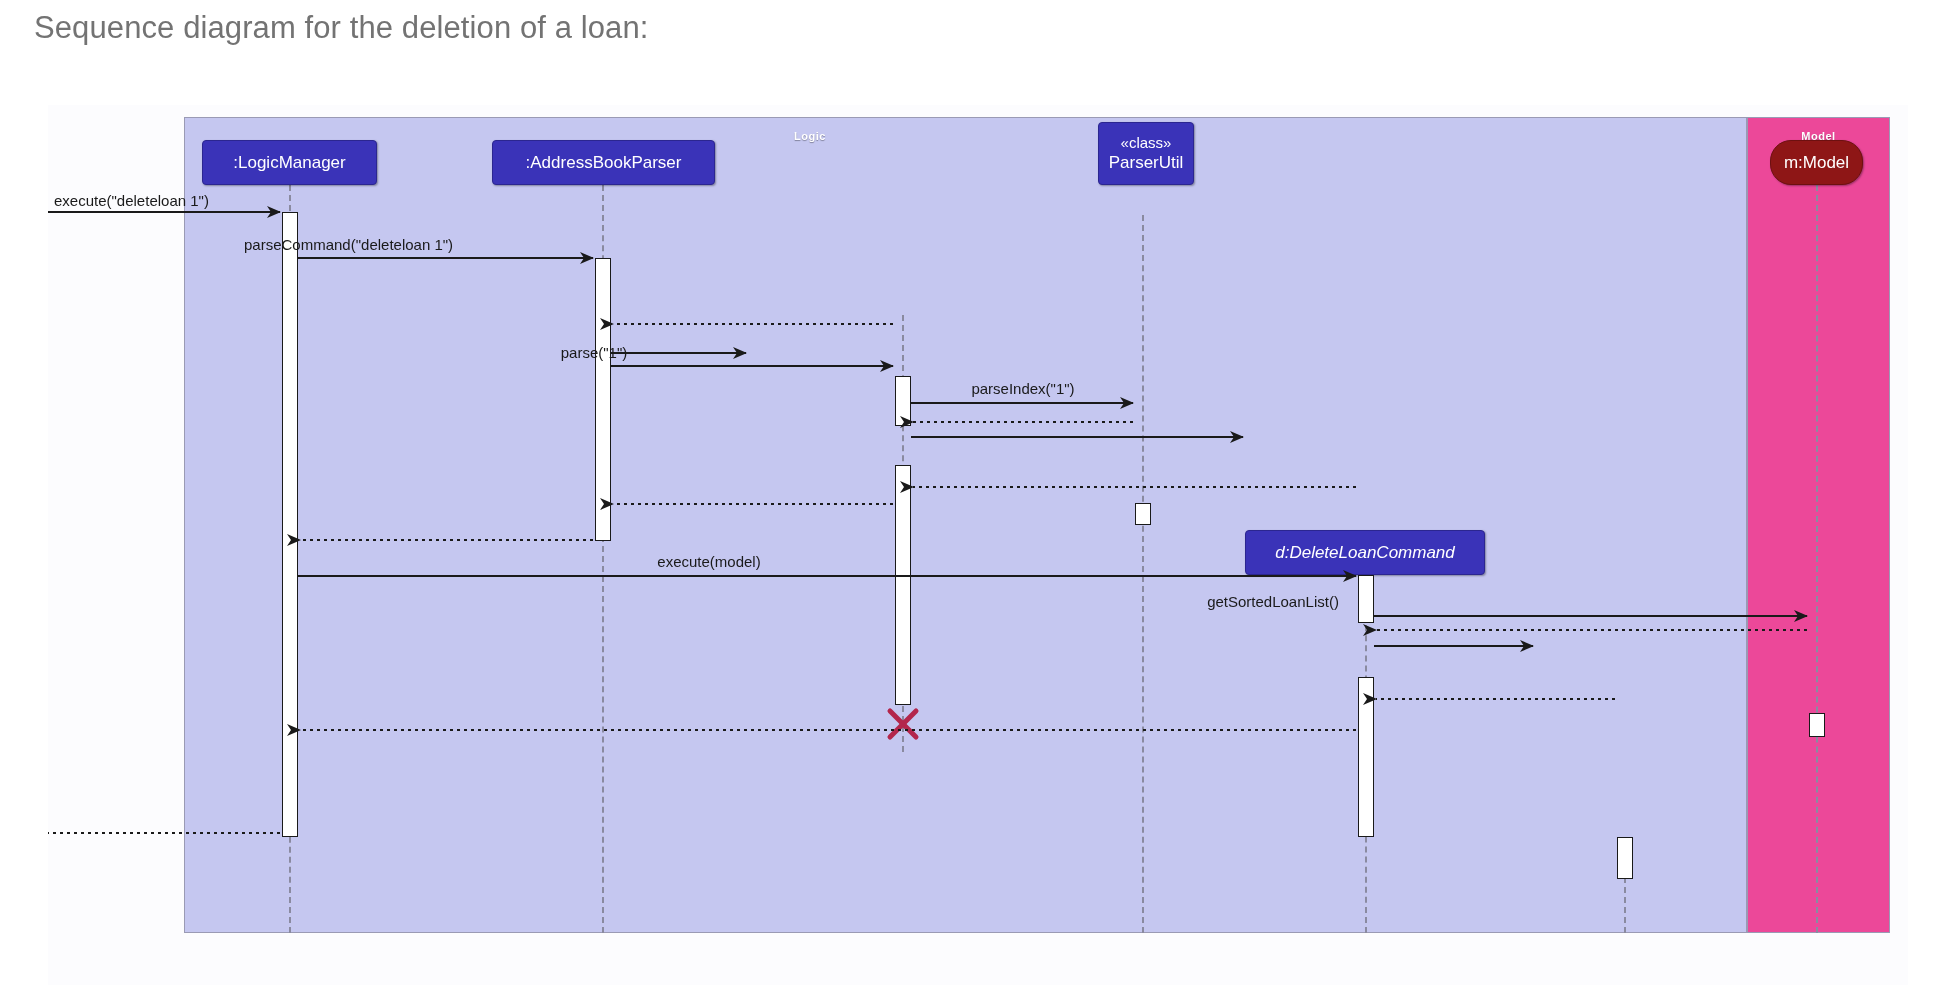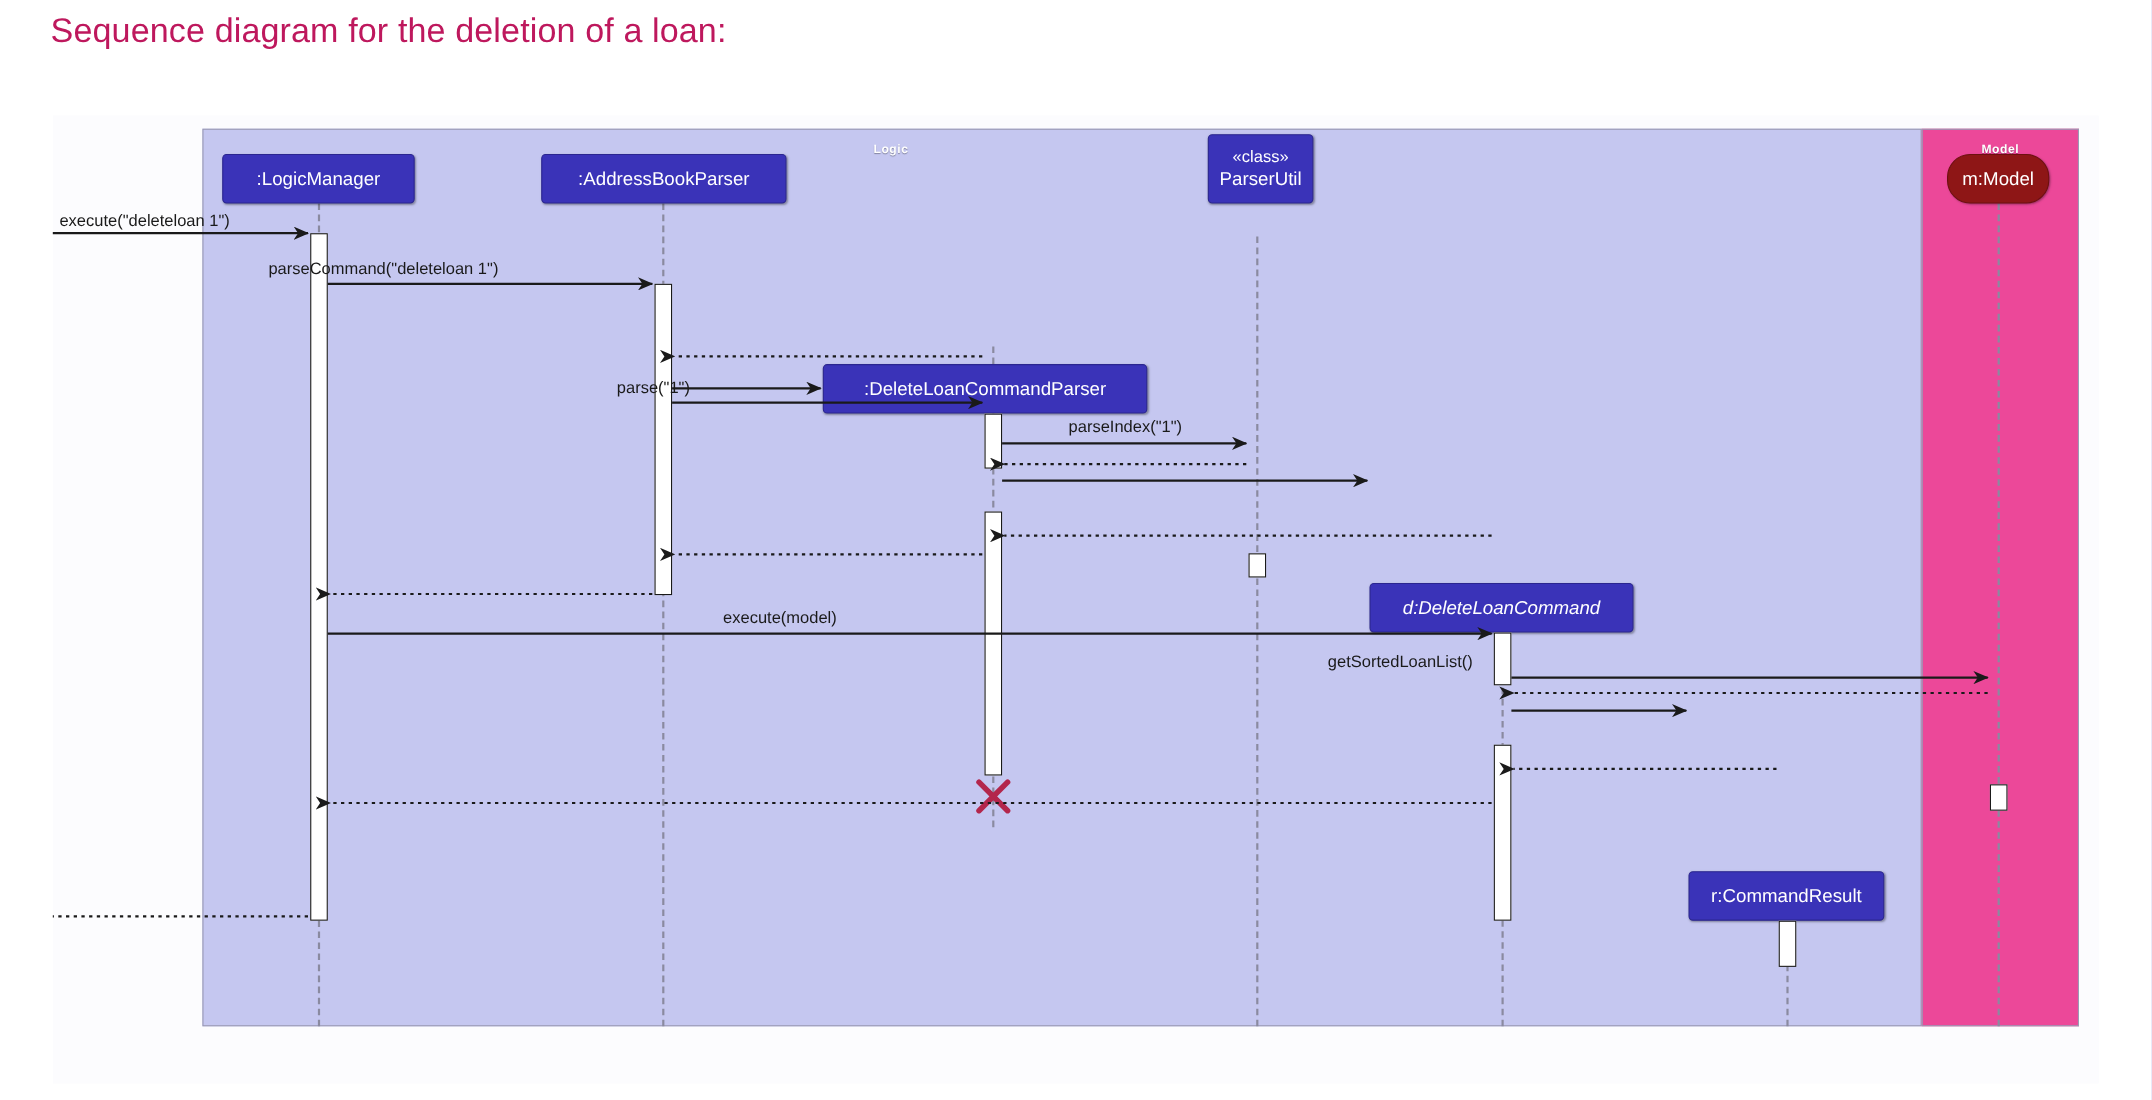--- a/index.html
+++ b/index.html
@@ -4,22 +4,22 @@
 <style>
   html,body{margin:0;padding:0;}
   body{
     width:1956px;height:1000px;
     background:#ffffff;
     font-family:"Liberation Sans","DejaVu Sans",sans-serif;
     overflow:hidden;
     position:relative;
   }
   #page-title{
-    position:absolute;left:46px;top:10px;
-    font-size:31px;color:#be185d;letter-spacing:.1px;
+    position:absolute;left:34px;top:10px;
+    font-size:31px;color:#737373;letter-spacing:.1px;
     white-space:nowrap;
   }
   #canvas{
     position:absolute;left:48px;top:105px;
     width:1860px;height:880px;
     background:#fcfcfe;
   }
   
   .panel{position:absolute;box-sizing:border-box;}
   .panel-logic{
@@ -95,36 +95,30 @@
   <div class="lifeline" style="left:1768px;top:80px;height:748px;"></div>
 
   <div class="pbox" style="left:154px;top:35px;width:175px;height:45px;">
     <span class="pname">:LogicManager</span>
   </div>
 
   <div class="pbox" style="left:444px;top:35px;width:223px;height:45px;">
     <span class="pname">:AddressBookParser</span>
   </div>
 
-  <div class="pbox" style="left:700px;top:226px;width:295px;height:45px;">
-    <span class="pname">:DeleteLoanCommandParser</span>
-  </div>
 
   <div class="pbox two-line" style="left:1050px;top:17px;width:96px;height:63px;text-align:right;">
     <span class="stereo">«class»</span>
     <span class="pname">ParserUtil</span>
   </div>
 
   <div class="pbox" style="left:1197px;top:425px;width:240px;height:45px;font-style:italic;">
     <span class="pname">d:DeleteLoanCommand</span>
   </div>
 
-  <div class="pbox" style="left:1487px;top:687px;width:178px;height:45px;">
-    <span class="pname">r:CommandResult</span>
-  </div>
 
   <div class="pbox model-actor" style="left:1722px;top:35px;width:93px;height:45px;border-radius:21px;">
     <span class="pname">m:Model</span>
   </div>
 
   <div class="activation" style="left:234px;top:107px;height:625px;"></div>
   <div class="activation" style="left:547px;top:153px;height:283px;"></div>
   <div class="activation" style="left:847px;top:271px;height:50px;"></div>
 
   <div class="activation" style="left:847px;top:360px;height:240px;"></div>

